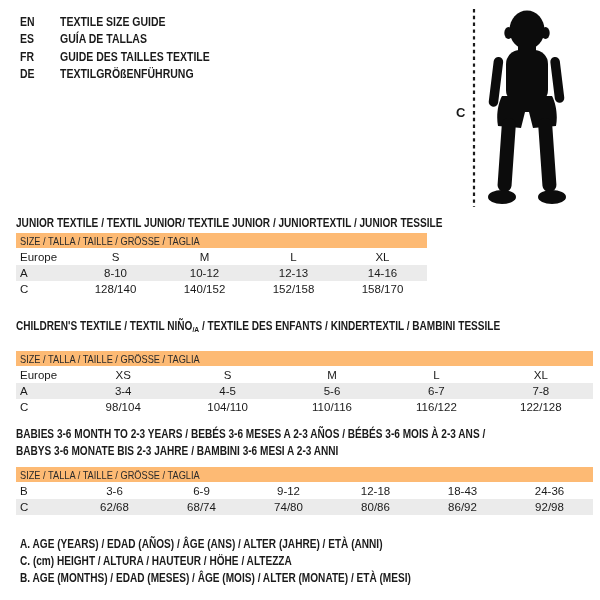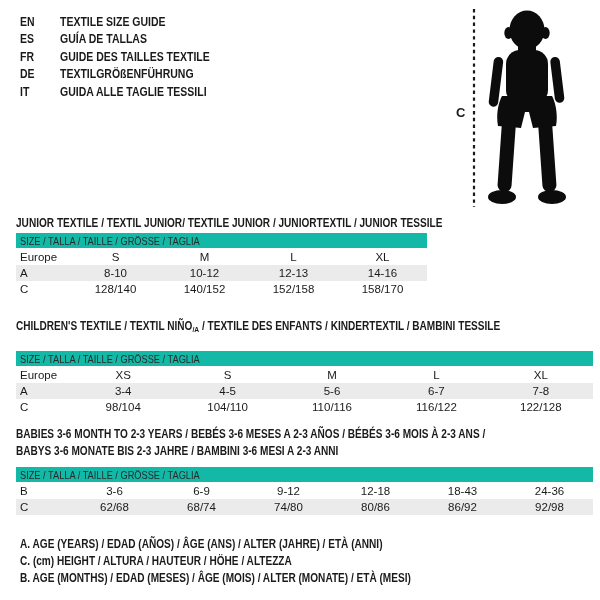--- a/index.html
+++ b/index.html
@@ -22,21 +22,21 @@
   .sec { position:absolute; left:16px; }
   .sec-title { font-weight:bold; font-size:12px; line-height:12px; }
   .t1 { top:217px; width:411px; }
   .t1 .sec-title { margin-bottom:4px; }
   .t2 { top:320px; width:577px; }
   .t2 .sec-title { margin-bottom:15px; }
   .t3 { top:426px; width:577px; }
   .t3 .sec-title { line-height:16.5px; margin-bottom:8px; }
   .tsub { font-size:8px; vertical-align:-2px; }
 
-  .band { height:15px; background:#14b8a6; display:flex; align-items:center; padding-left:4px; box-sizing:border-box; margin-bottom:1px; font-size:11px; color:#2a2a2a; }
+  .band { height:15px; background:#fdba74; display:flex; align-items:center; padding-left:4px; box-sizing:border-box; margin-bottom:1px; font-size:11px; color:#2a2a2a; }
   .tr { display:flex; align-items:center; height:16px; font-size:11.5px; }
   .tr.alt { background:#ebebeb; }
   .td-label { width:55px; padding-left:4px; box-sizing:border-box; }
   .td { flex:1; text-align:center; }
 
   
   .legend { position:absolute; left:20px; top:535px; }
   .legend-line { height:17.2px; font-weight:bold; font-size:12px; display:flex; align-items:center; }
 </style>
 </head>
@@ -53,24 +53,20 @@
       <span class="lang-code"><span class="cx">ES</span></span>
       <span><span class="cx">GUÍA DE TALLAS</span></span>
     </div>
     <div class="lang-row">
       <span class="lang-code"><span class="cx">FR</span></span>
       <span><span class="cx">GUIDE DES TAILLES TEXTILE</span></span>
     </div>
     <div class="lang-row">
       <span class="lang-code"><span class="cx">DE</span></span>
       <span><span class="cx">TEXTILGRÖßENFÜHRUNG</span></span>
-    </div>
-    <div class="lang-row">
-      <span class="lang-code"><span class="cx">IT</span></span>
-      <span><span class="cx">GUIDA ALLE TAGLIE TESSILI</span></span>
     </div>
   </div>
 
   <svg class="figure-svg" width="160" height="215" viewBox="0 0 160 215">
     <line x1="34" y1="9" x2="34" y2="207" stroke="#1a1a1a" stroke-width="2.2" stroke-dasharray="3.4 3.4"></line>
     <g fill="#0c0c0c">
       <ellipse cx="87" cy="30" rx="17.5" ry="19.5"></ellipse>
       <ellipse cx="68.5" cy="33" rx="4.2" ry="6"></ellipse>
       <ellipse cx="105.5" cy="33" rx="4.2" ry="6"></ellipse>
       <rect x="78" y="43" width="18" height="12"></rect>

